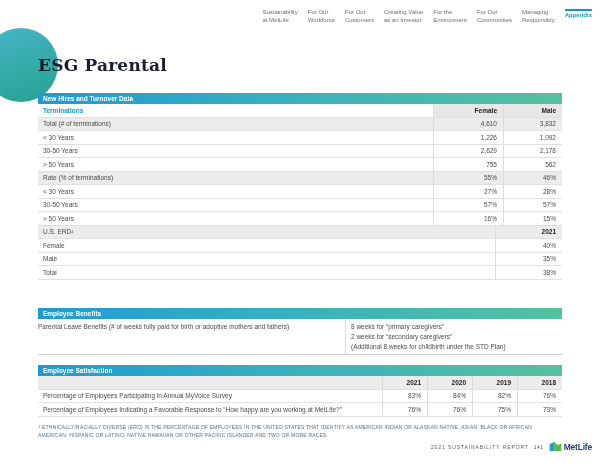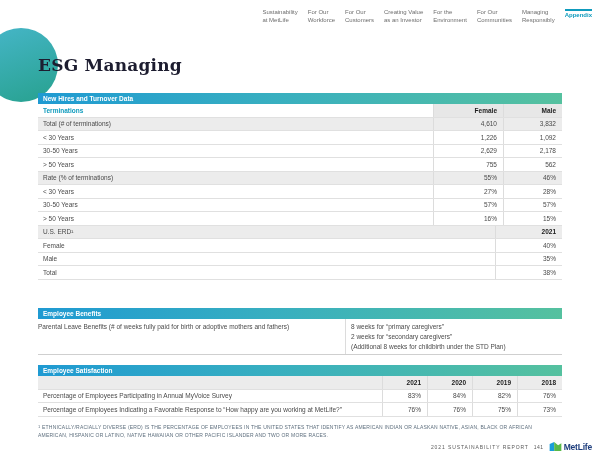--- a/index.html
+++ b/index.html
@@ -78,21 +78,21 @@
 as an Investor</div>
     <div class="nav-item">For the
 Environment</div>
     <div class="nav-item">For Our
 Communities</div>
     <div class="nav-item">Managing
 Responsibly</div>
     <div class="nav-item active">Appendix</div>
   </div>
 
-  <div class="page-title">ESG Managing</div>
+  <div class="page-title">ESG Parental</div>
 
   <div class="tbl t1">
     <div class="bar">
       <span>New Hires and Turnover Data</span>
     </div>
     <div class="row">
       <div class="cell-label sub-label">Terminations</div>
       <div class="cell-val hd greybg">Female</div>
       <div class="cell-val male hd greybg">Male</div>
     </div>

